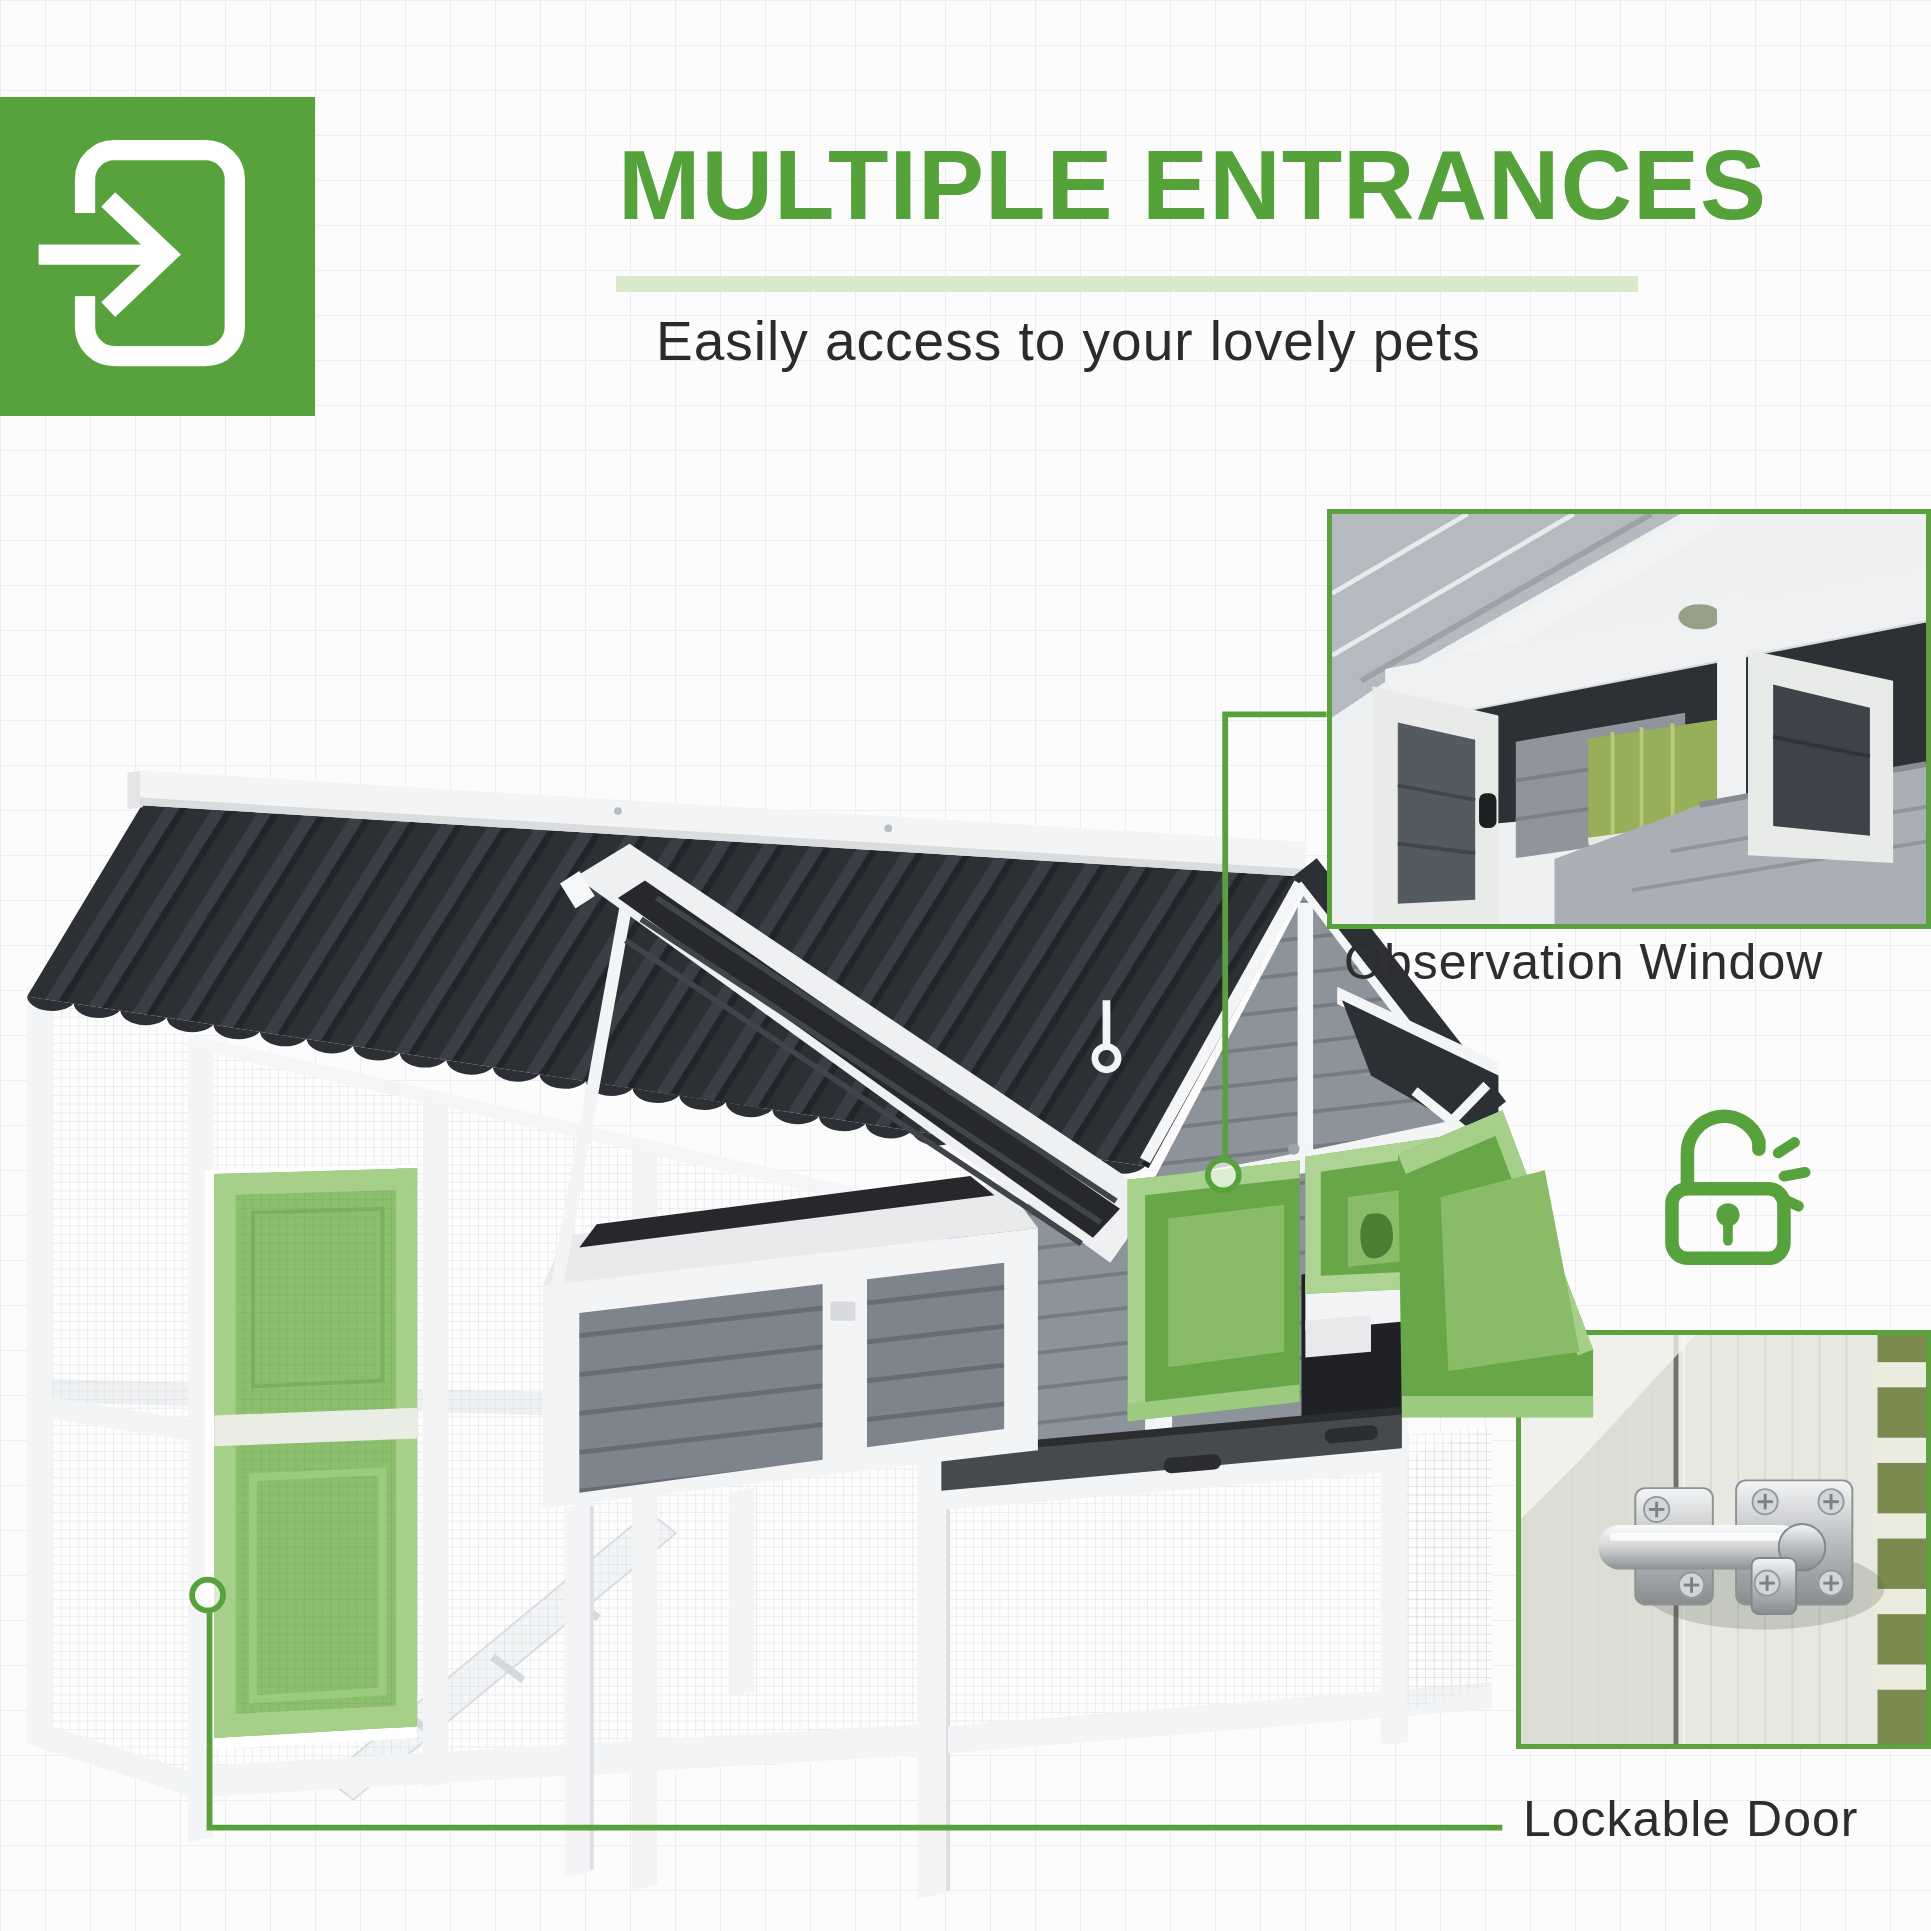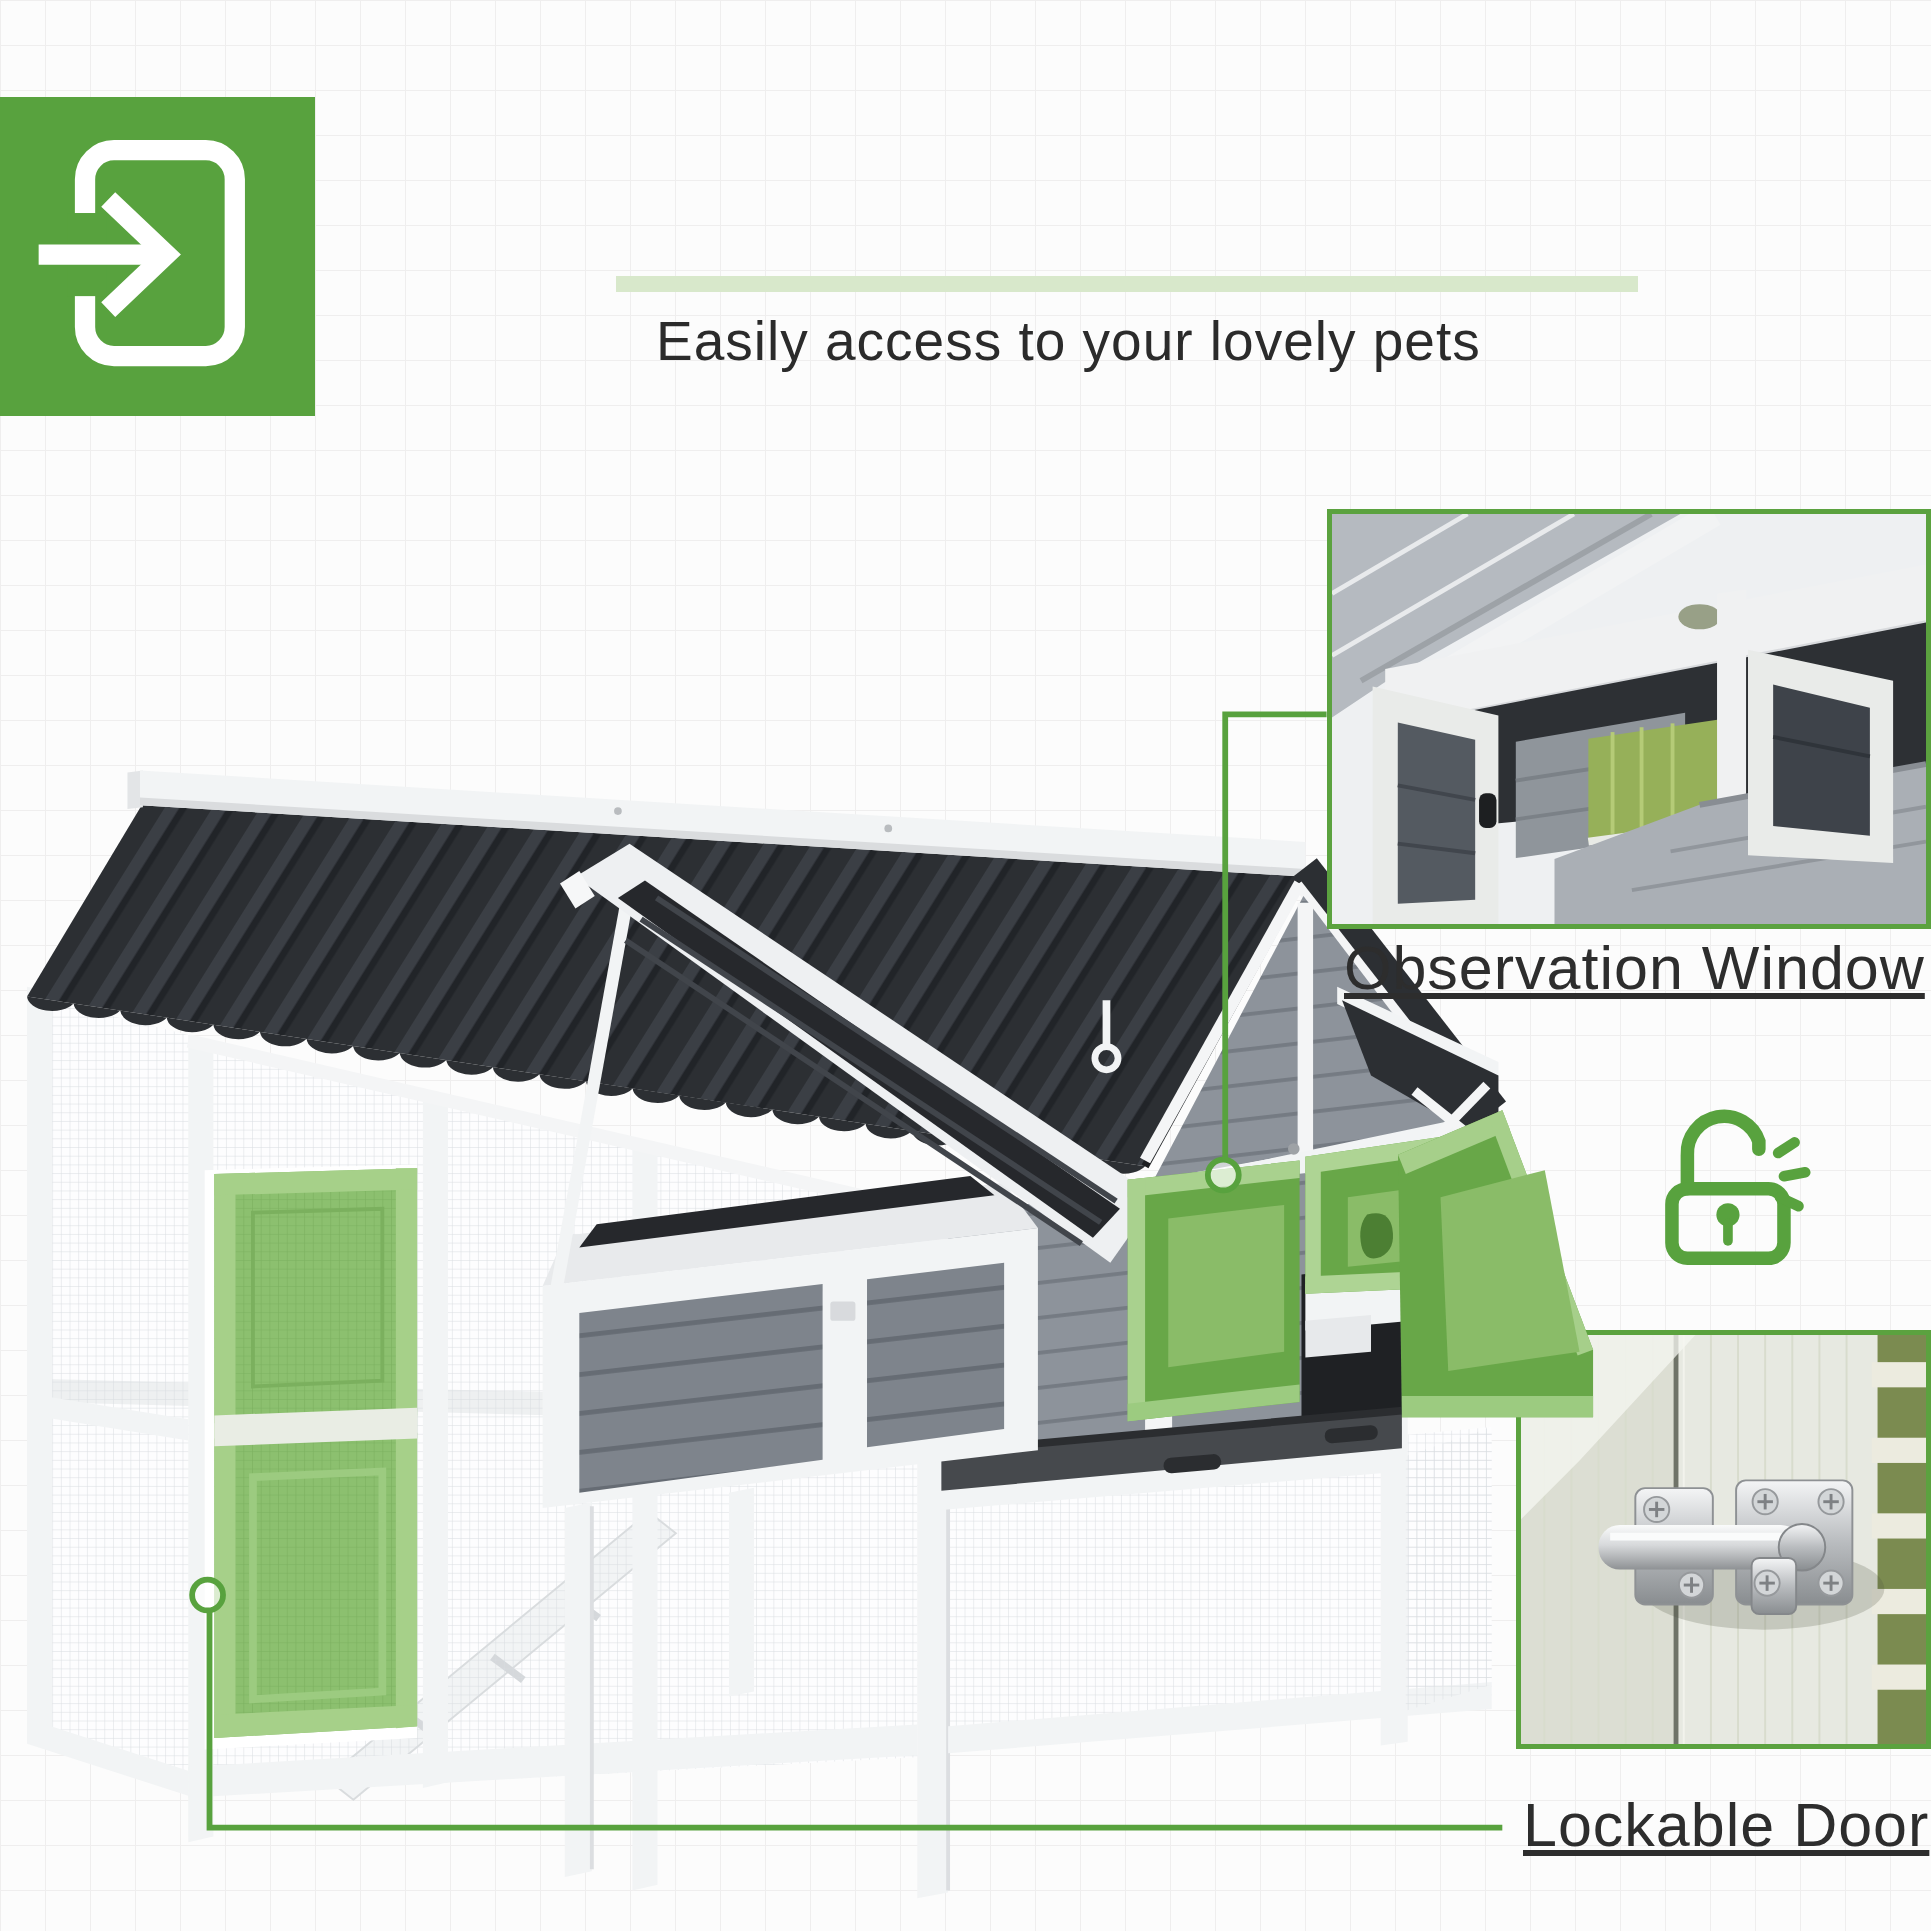--- a/index.html
+++ b/index.html
@@ -30,22 +30,22 @@
     font-size:55px;font-weight:300;letter-spacing:1px;color:#2b2b2b;white-space:nowrap;
   }
   .inset{
     position:absolute;border:5.8px solid var(--accent-border,#5ba23f);
     box-sizing:border-box;overflow:hidden;background:#eef0f2;z-index:3;
   }
   .inset svg{display:block;width:100%;height:100%;}
   .inset-1{left:1327px;top:509px;width:604px;height:420px;}
   .inset-2{left:1516px;top:1330px;width:415px;height:419px;}
   .caption{
-    position:absolute;z-index:5;font-size:61px;font-weight:300;
-    letter-spacing:1px;color:#2d2d2d;white-space:nowrap;text-decoration:underline;
+    position:absolute;z-index:5;font-size:50px;font-weight:300;
+    letter-spacing:1px;color:#2d2d2d;white-space:nowrap;
   }
   .caption-1{left:1344px;top:933px;}
   .caption-2{left:1523px;top:1790px;width:415px;text-align:left;}
   .padlock{position:absolute;left:1637px;top:1097px;width:179px;height:169px;z-index:5;}
   .padlock-stroke{stroke:var(--accent,#58a23e);fill:none;stroke-linecap:round;}
   .padlock-fill{fill:var(--accent,#58a23e);}
   #coop-svg{position:absolute;left:0;top:0;z-index:2;}
   #overlay-svg{position:absolute;left:0;top:0;z-index:6;}
   .connector{stroke:var(--accent,#58a23e);stroke-width:6;fill:none;}
   .marker{stroke:var(--accent,#58a23e);stroke-width:6;fill:rgba(255,255,255,0.6);}
@@ -57,20 +57,21 @@
 
   <div class="icon-box">
     <svg width="315" height="319" viewBox="0 0 326 330">
       <rect x="88" y="55" width="155" height="213" rx="30" fill="none" stroke="#ffffff" stroke-width="21"></rect>
       <rect x="70" y="120" width="40" height="86" fill="var(--accent,#58a23e)"></rect>
       <line x1="40" y1="163" x2="160" y2="163" stroke="#ffffff" stroke-width="21"></line>
       <polyline points="112,106 172,163 112,220" fill="none" stroke="#ffffff" stroke-width="21"></polyline>
     </svg>
   </div>
 
+  <div class="page-title">MULTIPLE ENTRANCES</div>
   <div class="title-bar"></div>
   <div class="subtitle">Easily access to your lovely pets</div>
 
   <svg id="coop-svg" width="1931" height="1931" viewBox="0 0 2000 2000">
     <defs>
       <pattern id="mesh" width="9" height="9" patternUnits="userSpaceOnUse">
         <path d="M9,0 H0 V9" fill="none" stroke="#d8dce0" stroke-width="1"></path>
       </pattern>
       <pattern id="meshGreen" width="9" height="9" patternUnits="userSpaceOnUse">
         <rect width="9" height="9" fill="#8cc06f"></rect>

